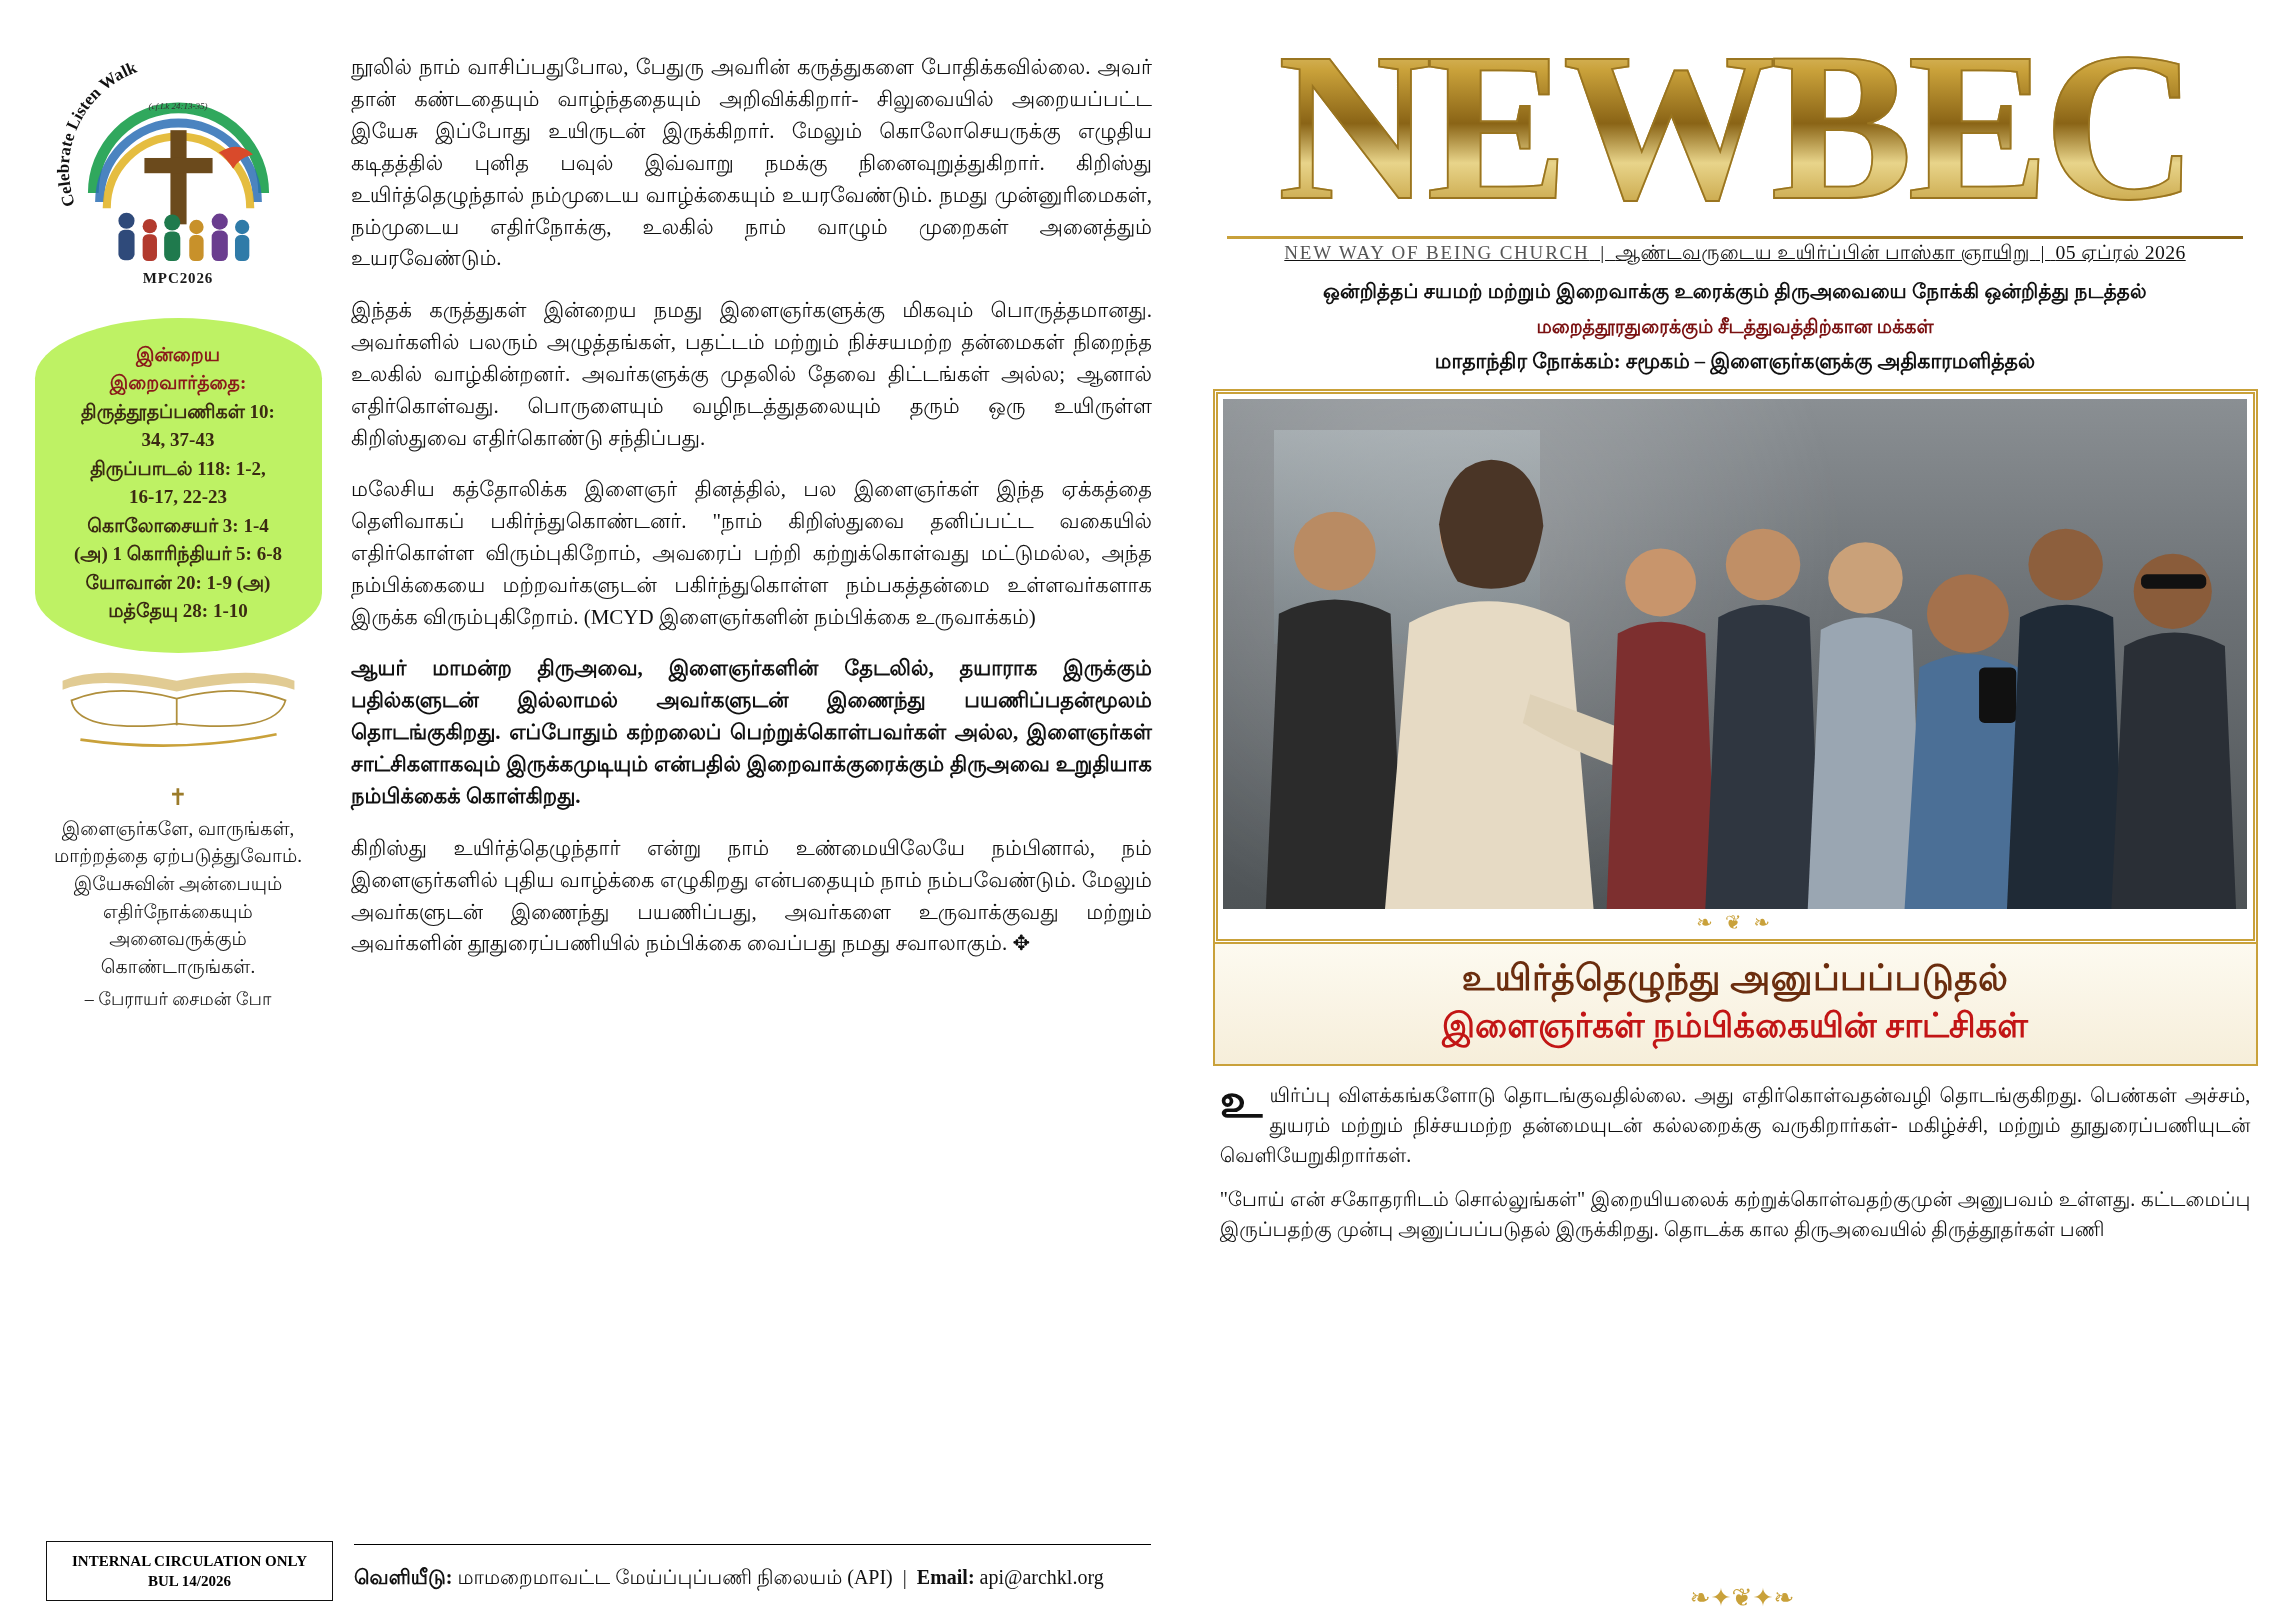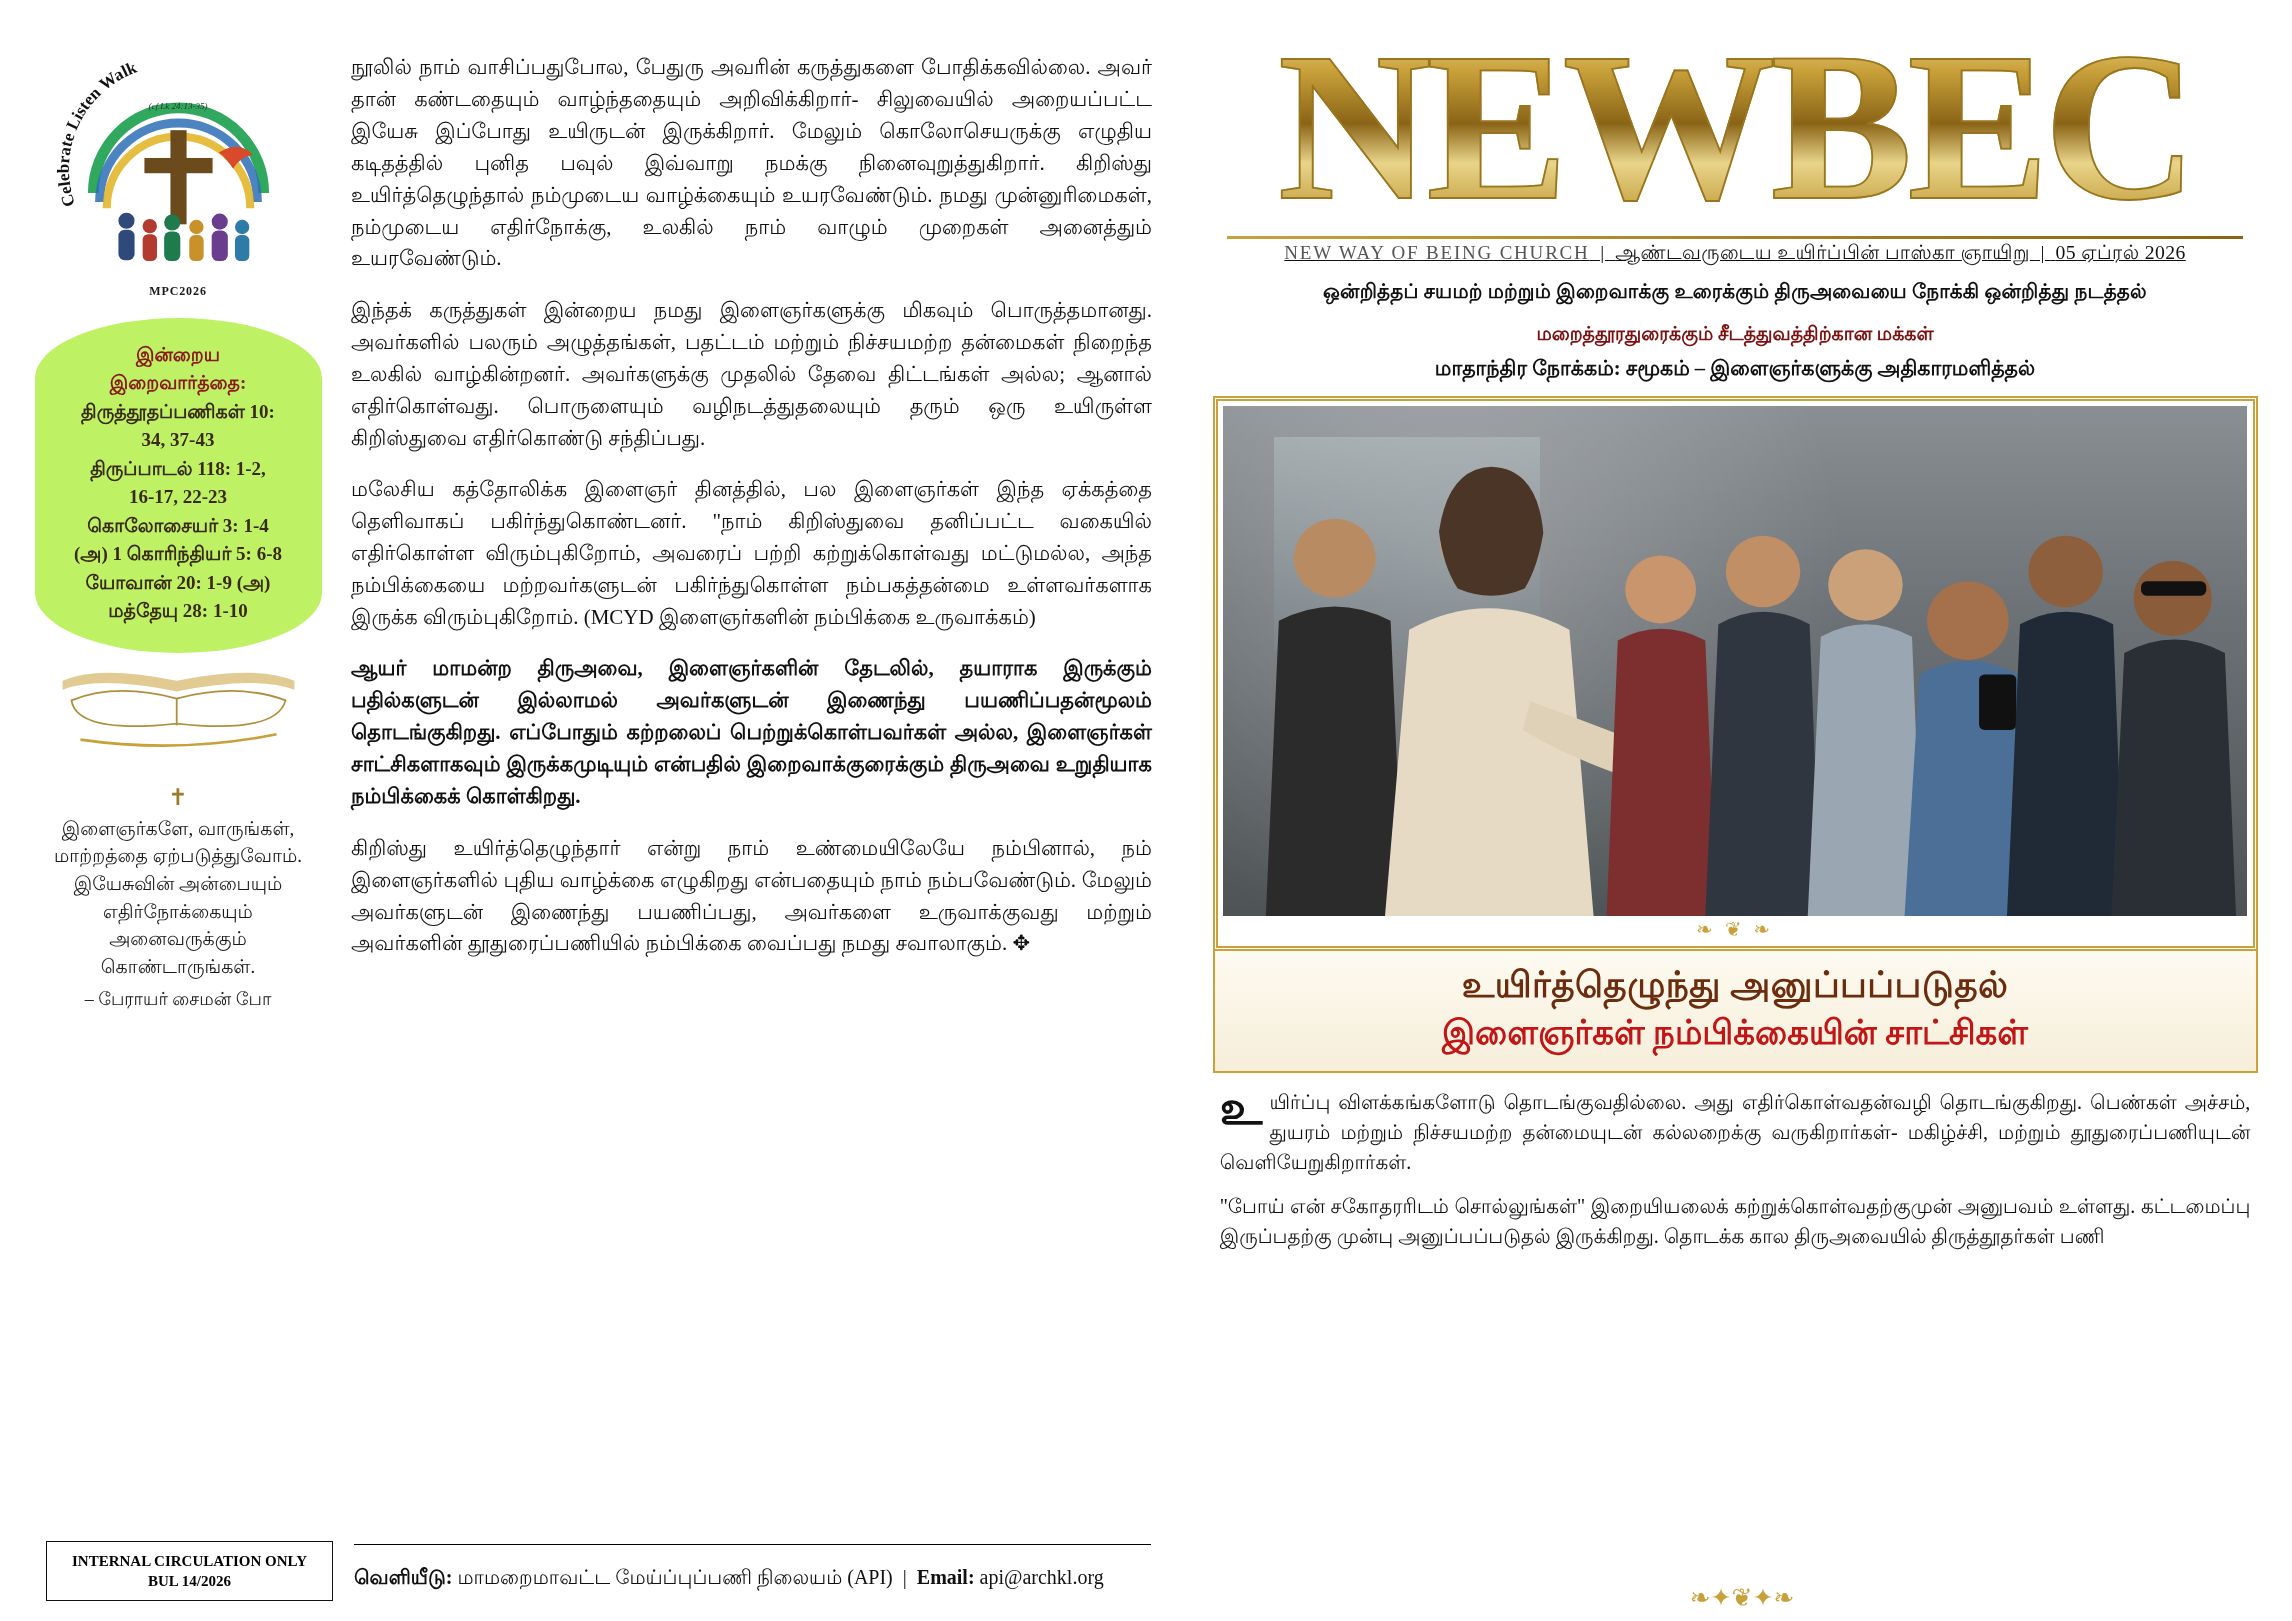--- a/index.html
+++ b/index.html
@@ -27,22 +27,22 @@
   .right-col {
     flex: 1; padding-left: 25px; padding-right: 9px; padding-top: 16px;
   }
 
   
   .logo-wrap { width: 269px; height: 260px; position: relative; margin-top: 9px; }
   .logo-ring {
     position:absolute; left:0; top:0; width:269px; height:269px;
   }
   .logo-caption {
-    position:absolute; bottom:6px; left:50%; transform:translateX(-50%);
-    font-size:12px; font-weight:bold; letter-spacing:0.9px; color:#1a1a1a;
+    position:absolute; bottom:18px; left:50%; transform:translateX(-50%);
+    font-size:15px; font-weight:bold; letter-spacing:0.9px; color:#1a1a1a;
   }
   .logo-sub {
     position:absolute; top:56px; left:50%; transform:translateX(-50%);
     font-size:9px; font-style:italic; color:#333;
   }
 
   
   .readings-box {
     margin-top: 12.5px;
     width: 287px;
@@ -136,21 +136,21 @@
     text-decoration: underline;
   }
   .masthead-sub .grey { color:#555; letter-spacing: 1.8px; font-size: 19px; }
   .rule-gold { height: 2.7px; background: linear-gradient(90deg,#c9a13a,#8a6416); margin: 7.2px 27px 0 27px; }
 
   .tag-line {
     text-align:center; font-weight: bold; font-size: 20px; color:#111; margin-top: 10.7px;
     letter-spacing: 0.2px;
   }
   .tag-line2 {
-    text-align:center; font-size: 19px; color:#7a1010; margin-top: 18px; font-weight:bold;
+    text-align:center; font-size: 19px; color:#7a1010; margin-top: 11px; font-weight:bold;
   }
   .tag-line3 {
     text-align:center; font-size: 20.6px; color:#111; margin-top: 10.7px; font-weight:bold;
   }
 
   .photo-frame {
     margin: 12.5px 12.5px 0 12.5px;
     border: 5.4px double #c9a13a;
     padding: 5.4px;
     background: #fff;

